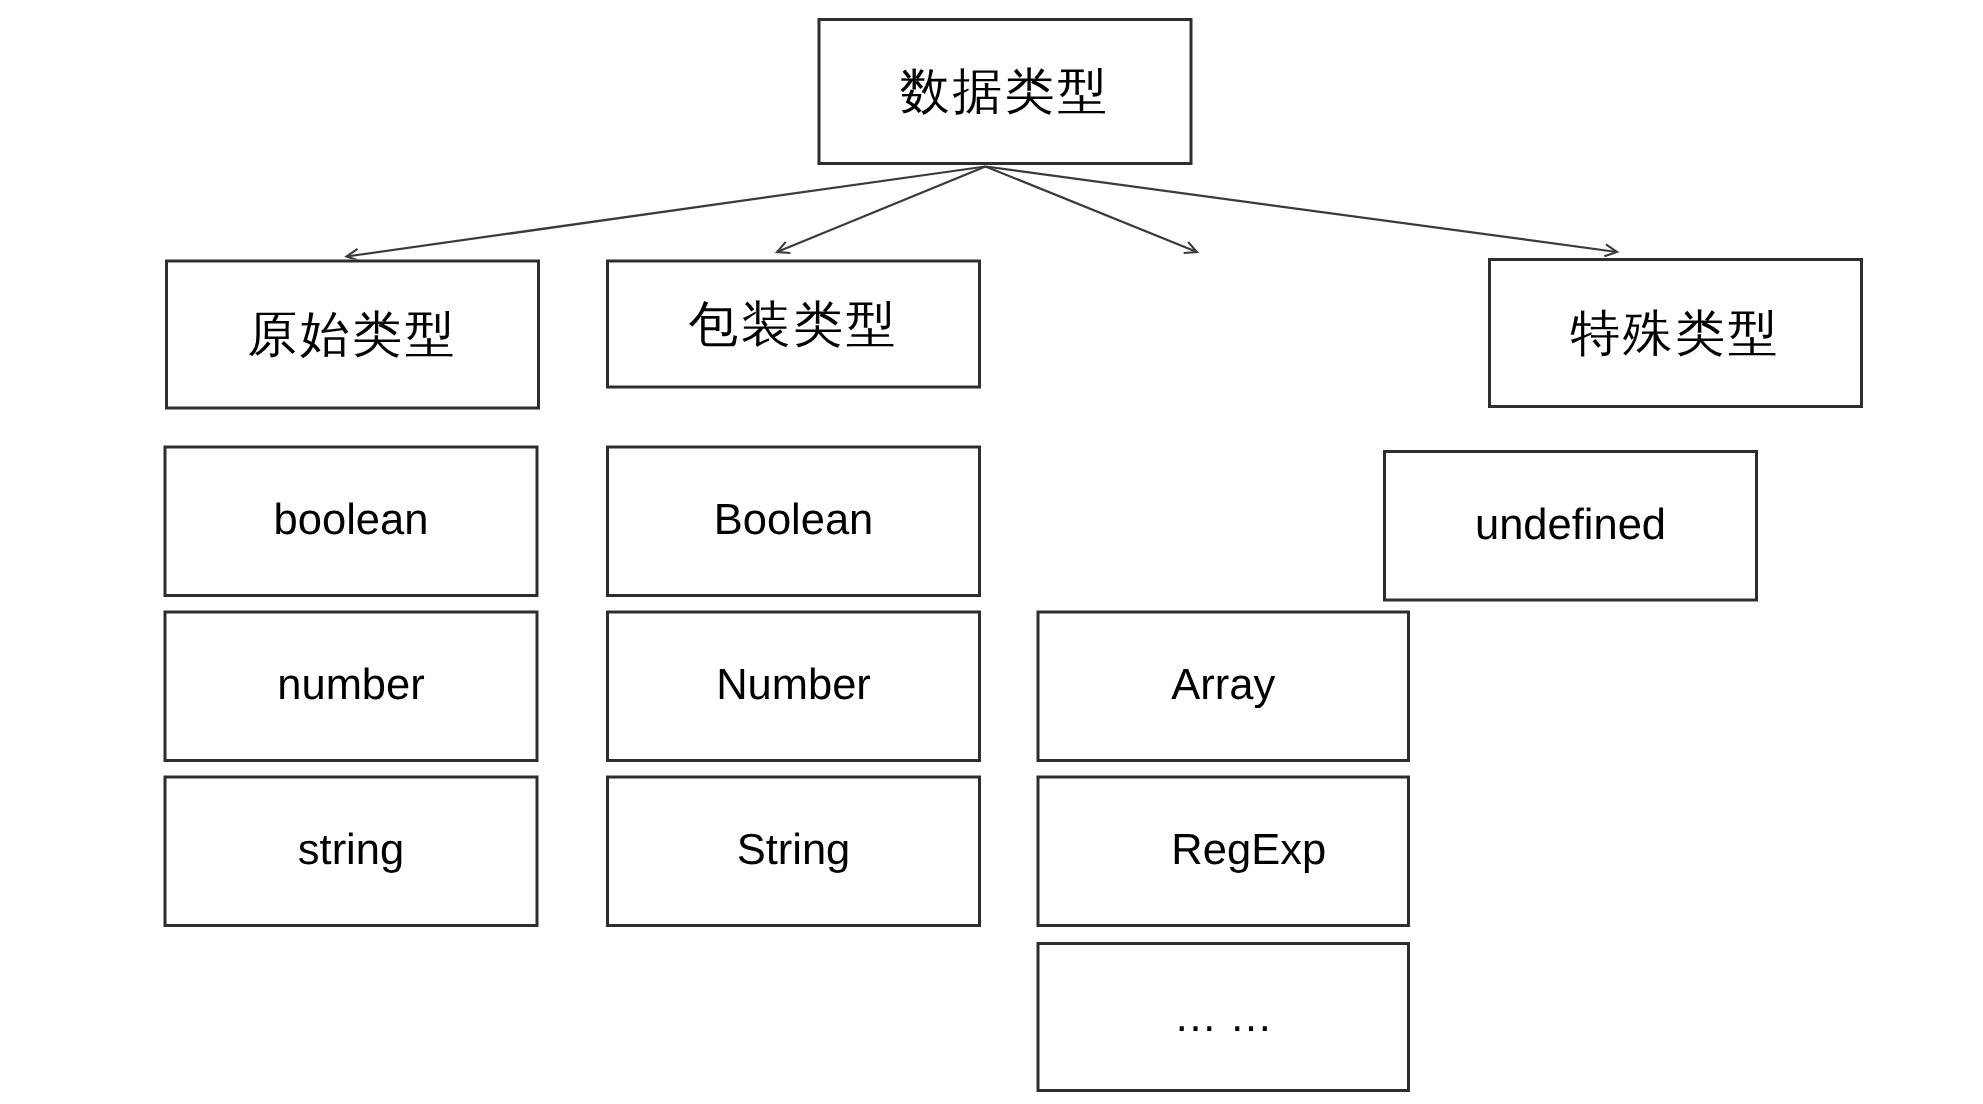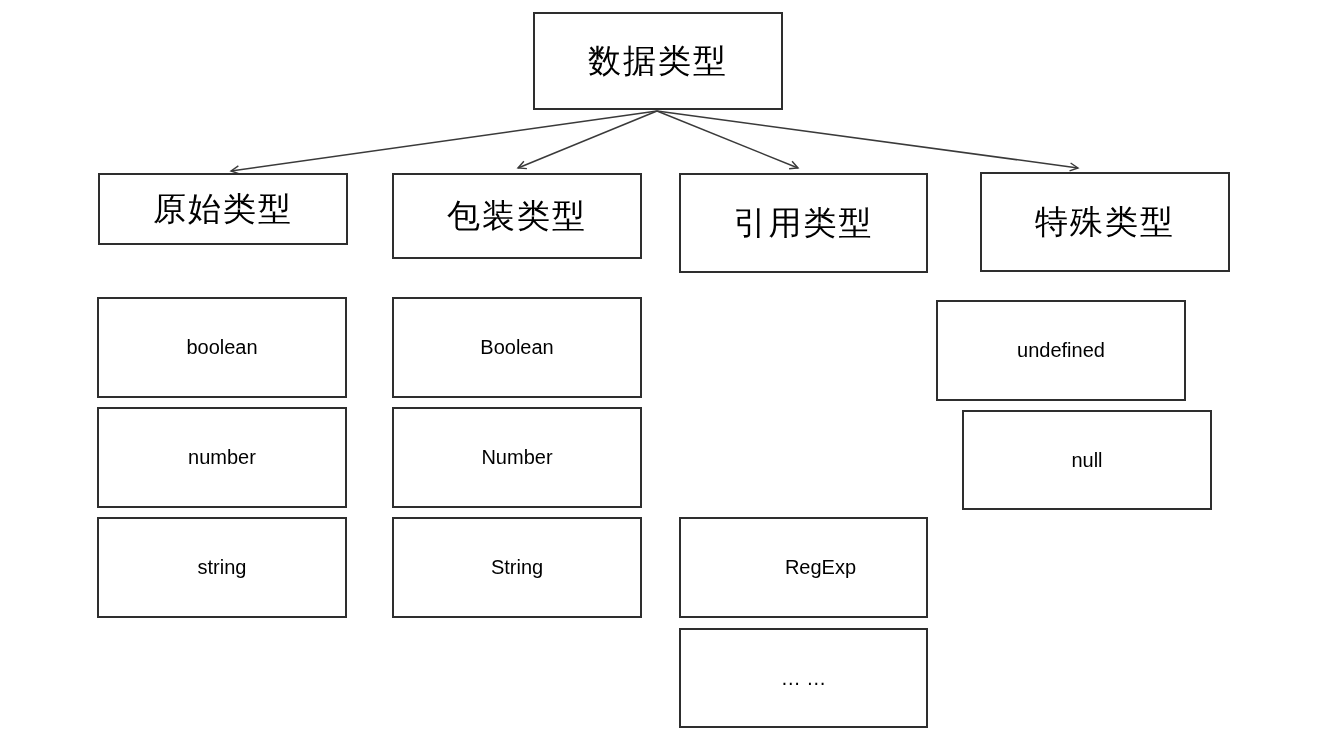--- a/index.html
+++ b/index.html
@@ -27,29 +27,30 @@
     position: absolute;
     box-sizing: border-box;
     background: #ffffff;
     border: 2px solid #2e2e2e;
     display: flex;
     align-items: center;
     justify-content: center;
     color: #000000;
     text-align: center;
     white-space: nowrap;
+    margin-left: 12px;
   }
   .cjk   { font-size: 33px; letter-spacing: 2px; }
-  .latin { font-size: 20px; }
+  .latin { font-size: 29px; }
 
   
   .root   { left: 533px; top: 12px;  width: 250px; height: 98px; }
 
   
-  .cat1   { left: 98px;  top: 173px; width: 250px; height: 72px; }
+  .cat1   { left: 98px;  top: 173px; width: 250px; height: 100px; }
   .cat2   { left: 392px; top: 173px; width: 250px; height: 86px; }
   .cat3   { left: 679px; top: 173px; width: 249px; height: 100px; }
   .cat4   { left: 980px; top: 172px; width: 250px; height: 100px; }
 
   
   .c1r1   { left: 97px;  top: 297px; width: 250px; height: 101px; }
   .c1r2   { left: 97px;  top: 407px; width: 250px; height: 101px; }
   .c1r3   { left: 97px;  top: 517px; width: 250px; height: 101px; }
 
   
@@ -57,21 +58,21 @@
   .c2r2   { left: 392px; top: 407px; width: 250px; height: 101px; }
   .c2r3   { left: 392px; top: 517px; width: 250px; height: 101px; }
 
   
   .c3r1   { left: 679px; top: 297px; width: 249px; height: 101px; }
   .c3r2   { left: 679px; top: 407px; width: 249px; height: 101px; }
   .c3r3   { left: 679px; top: 517px; width: 249px; height: 101px; padding-left: 34px; }
   .c3r4   { left: 679px; top: 628px; width: 249px; height: 100px; }
 
   
-  .c4r1   { left: 936px; top: 300px; width: 250px; height: 101px; }
+  .c4r1   { left: 910px; top: 300px; width: 250px; height: 101px; }
   .c4r2   { left: 962px; top: 410px; width: 250px; height: 100px; }
 </style>
 </head>
 <body>
 
 <div class="stage">
 
   <svg class="arrows" viewBox="0 0 1322 736" xmlns="http://www.w3.org/2000/svg">
     <defs>
       <marker id="arrowhead" markerWidth="11" markerHeight="11" refX="9" refY="5" orient="auto" markerUnits="userSpaceOnUse">
@@ -81,30 +82,29 @@
     <line x1="657" y1="111" x2="231" y2="171" stroke="#3a3a3a" stroke-width="1.5" marker-end="url(#arrowhead)"></line>
     <line x1="657" y1="111" x2="518" y2="168" stroke="#3a3a3a" stroke-width="1.5" marker-end="url(#arrowhead)"></line>
     <line x1="657" y1="111" x2="798" y2="168" stroke="#3a3a3a" stroke-width="1.5" marker-end="url(#arrowhead)"></line>
     <line x1="657" y1="111" x2="1078" y2="168" stroke="#3a3a3a" stroke-width="1.5" marker-end="url(#arrowhead)"></line>
   </svg>
 
   <div class="box cjk root">数据类型</div>
 
   <div class="box cjk cat1">原始类型</div>
   <div class="box cjk cat2">包装类型</div>
-  <div class="box cjk cat3">引用类型</div>
   <div class="box cjk cat4">特殊类型</div>
 
   <div class="box latin c1r1">boolean</div>
   <div class="box latin c1r2">number</div>
   <div class="box latin c1r3">string</div>
 
   <div class="box latin c2r1">Boolean</div>
   <div class="box latin c2r2">Number</div>
   <div class="box latin c2r3">String</div>
 
+  <div class="box latin c3r2">Array</div>
   <div class="box latin c3r3">RegExp</div>
   <div class="box latin c3r4">… …</div>
 
   <div class="box latin c4r1">undefined</div>
-  <div class="box latin c4r2">null</div>
 
 </div>
 
 </body></html>

